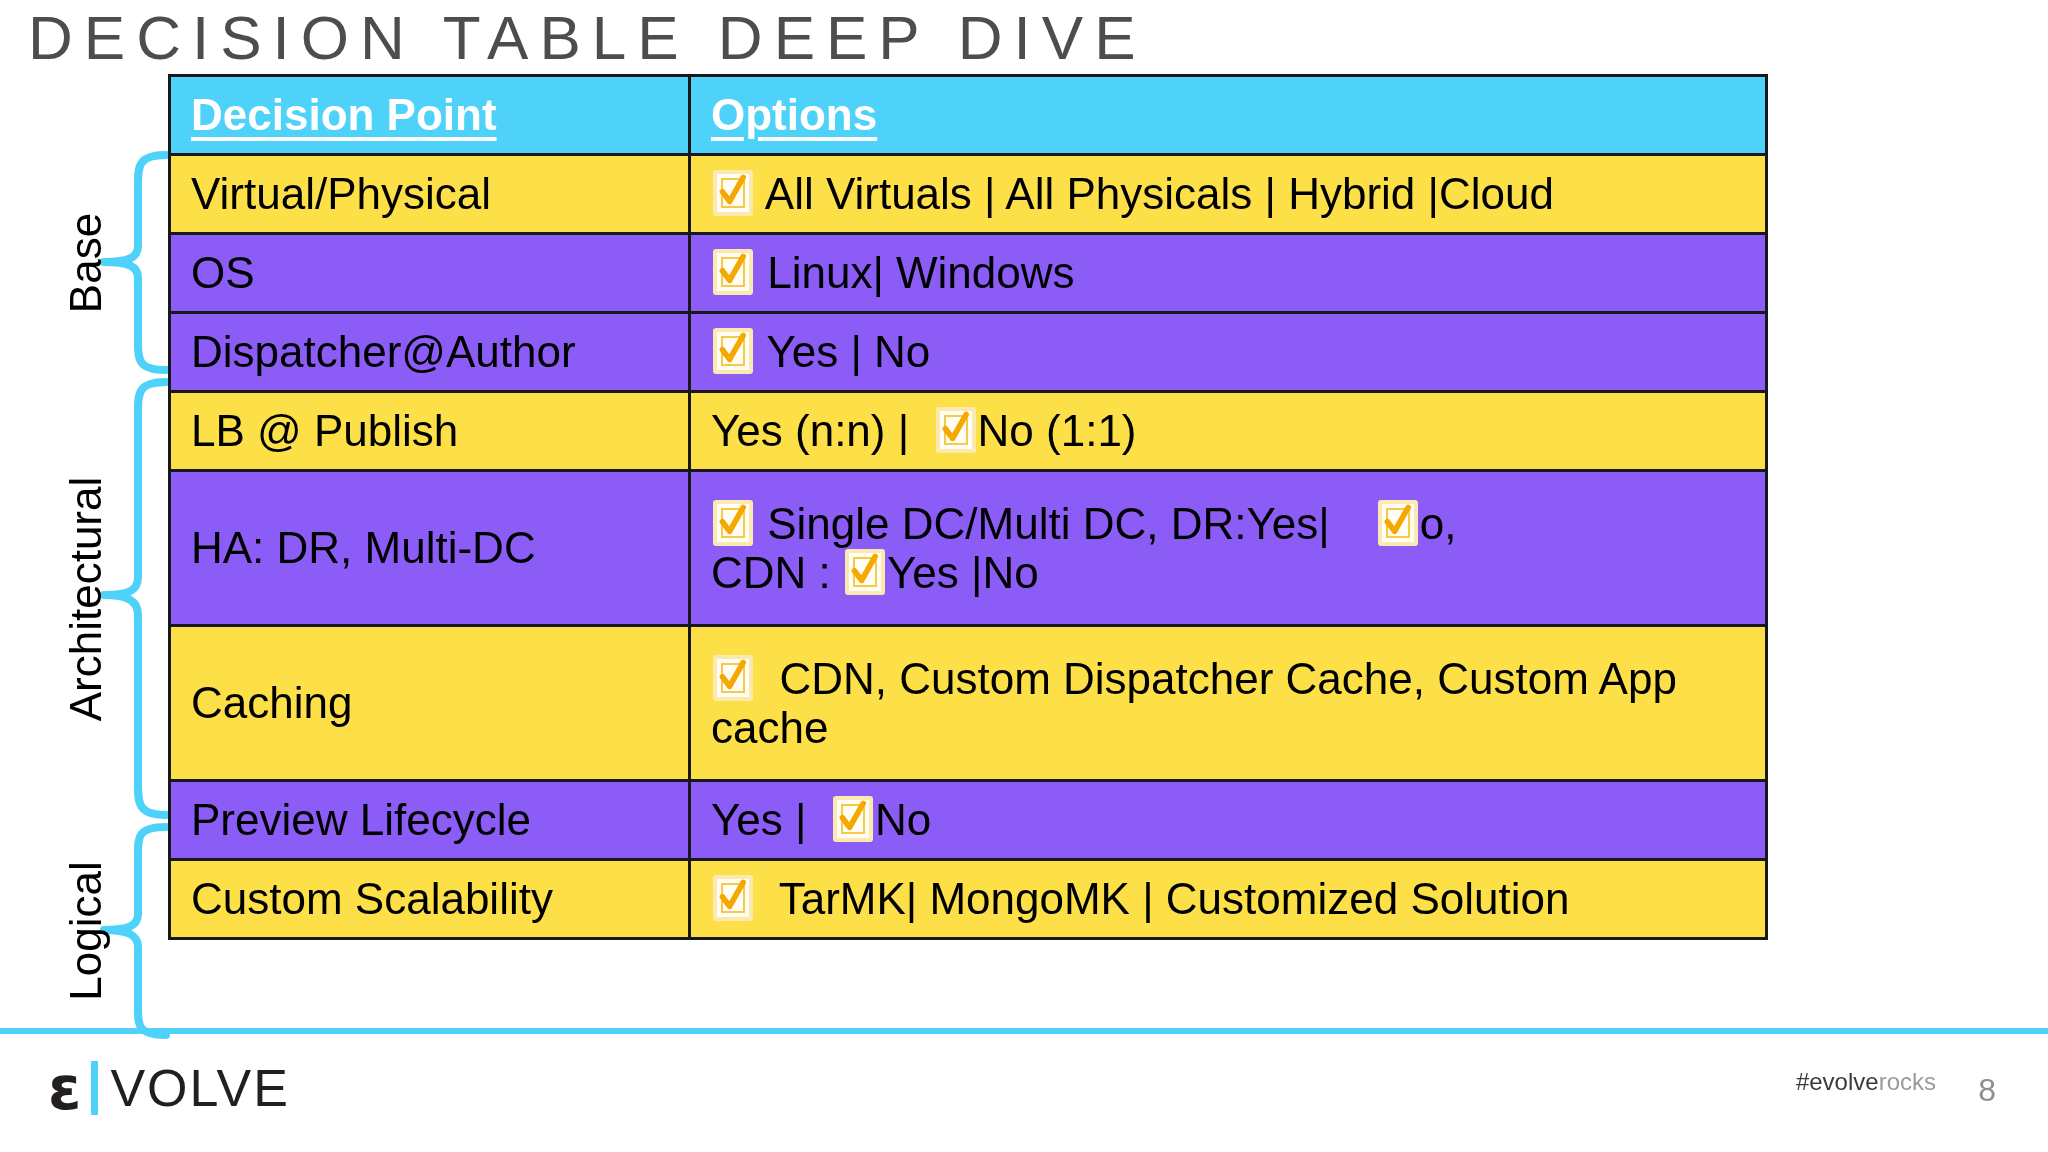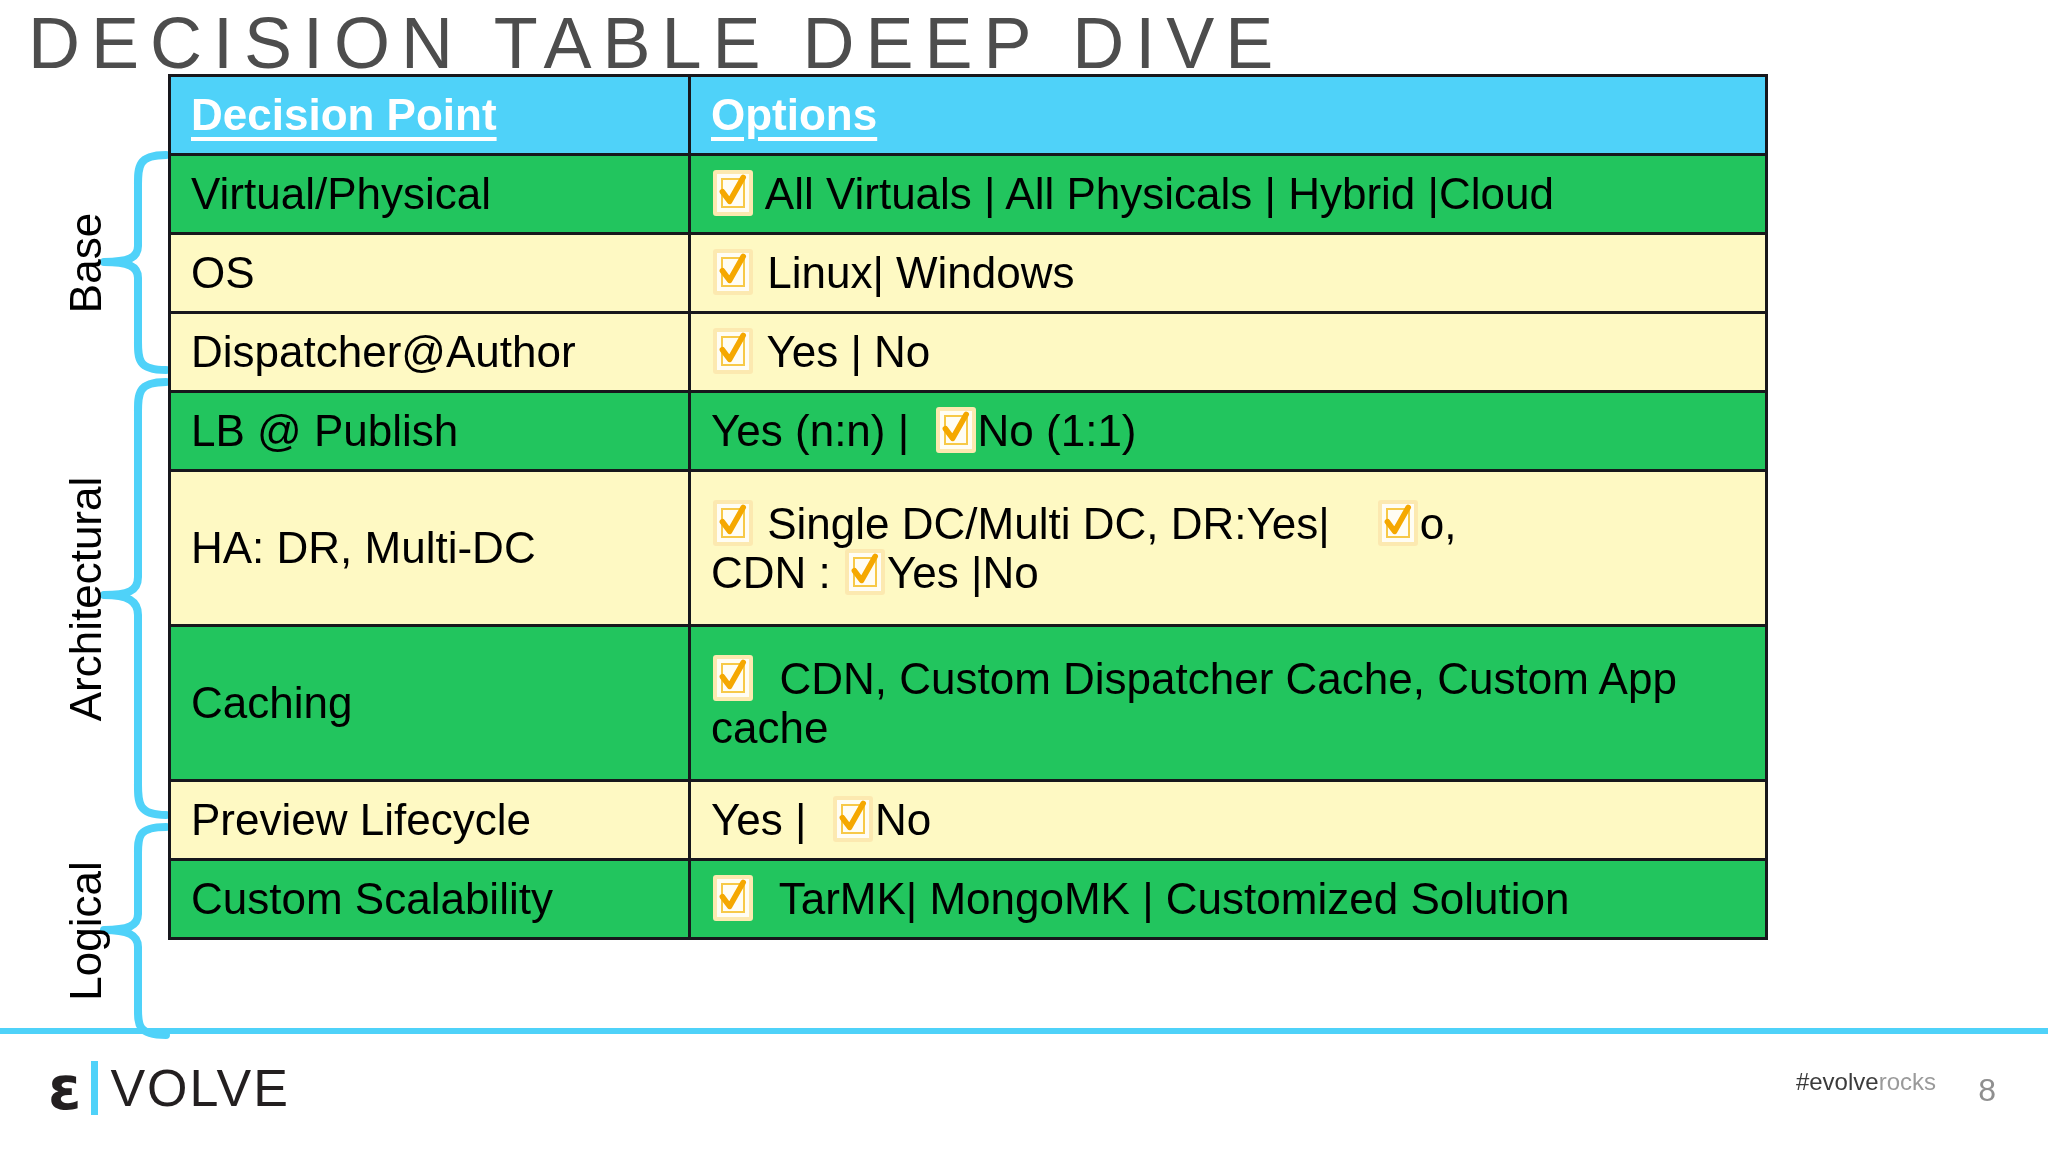--- a/index.html
+++ b/index.html
@@ -14,21 +14,21 @@
     overflow: hidden;
     font-family: "Liberation Sans", sans-serif;
     background: #ffffff;
   }
 
   
   .slide-title {
     position: absolute;
     left: 28px;
     top: 2px;
-    font-size: 72px;
+    font-size: 62px;
     letter-spacing: 11px;
     color: #4d4d4d;
     font-weight: 400;
     white-space: nowrap;
     font-family: "Liberation Sans", sans-serif;
   }
 
   
   .gutter {
     position: absolute;
@@ -102,22 +102,22 @@
     font-size: 44px;
   }
   th .hdr-txt {
     text-decoration: underline;
     text-underline-offset: 7px;
     text-decoration-thickness: 4px;
   }
   col.c-dp { width: 520px; }
   col.c-op { width: auto; }
 
-  tr.shade-a td { background: #22c55e; }
-  tr.shade-b td { background: #fef9c3; }
+  tr.shade-a td { background: #fde047; }
+  tr.shade-b td { background: #8b5cf6; }
 
   td.row-h1 { height: 76px; }
   td.row-h2 { height: 152px; }
 
   .opt-cell {
     position: relative;
     white-space: pre-wrap;
   }
 
   

